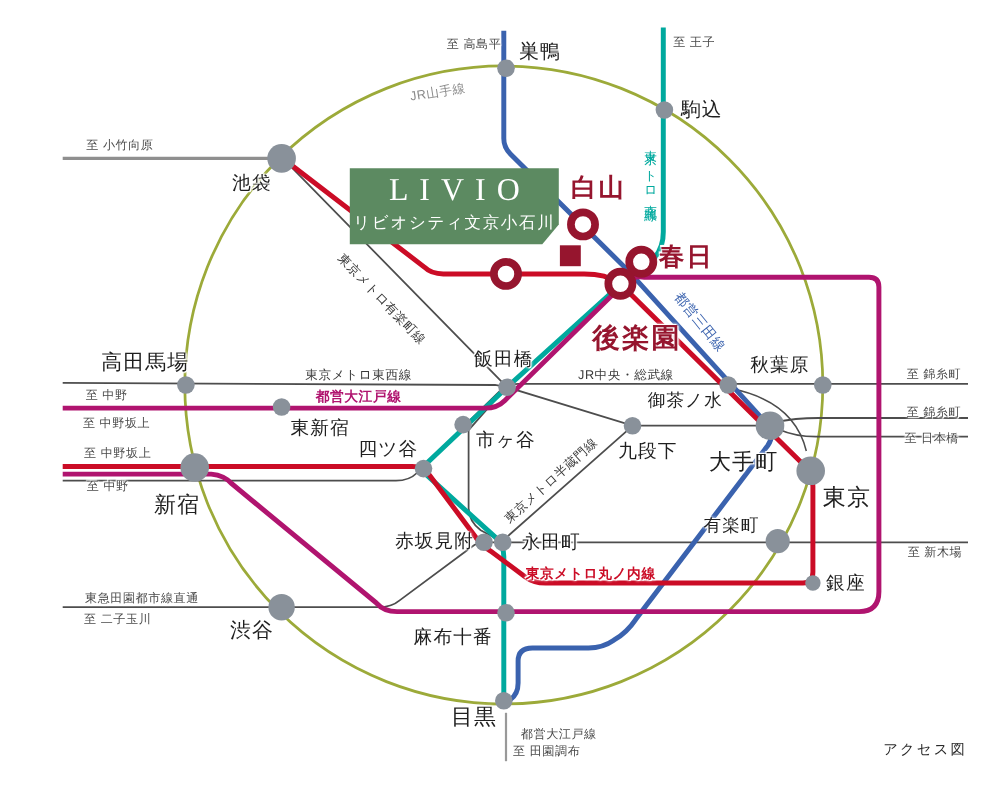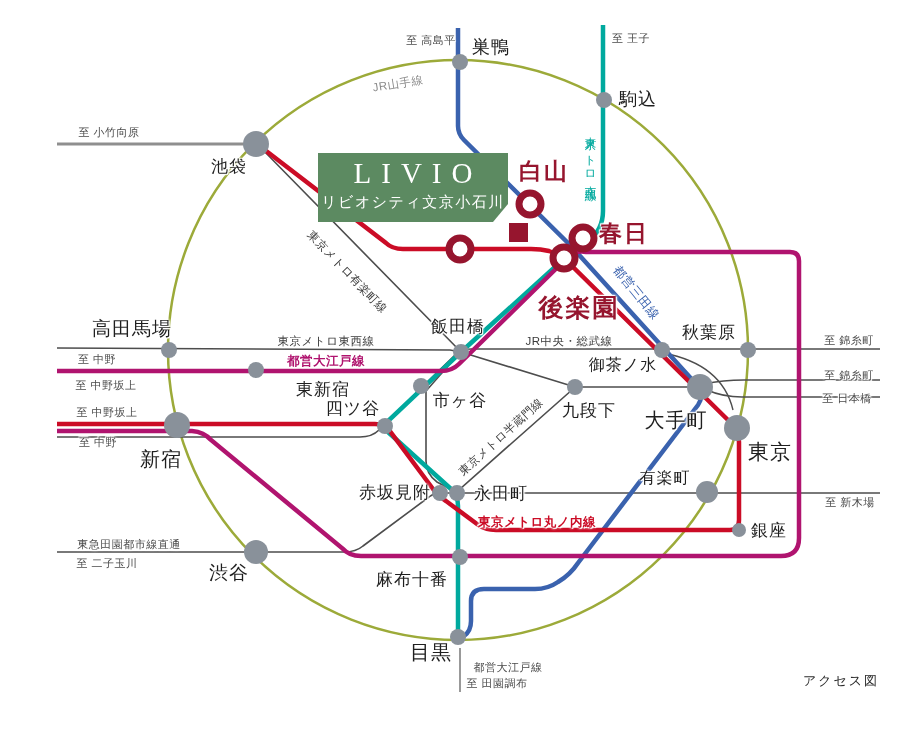--- a/index.html
+++ b/index.html
@@ -93,21 +93,21 @@
 
   <div class="logo-text" style="left:318px;top:158px;width:190px;">
     <div class="logo-main">LIVIO</div>
     <div class="logo-sub">リビオシティ文京小石川</div>
   </div>
 
   <div class="lbl st" style="left:491px;top:47px;font-size:18px;">巣鴨</div>
   <div class="lbl st" style="left:638px;top:99px;font-size:18px;">駒込</div>
   <div class="lbl st" style="left:229px;top:166px;font-size:17px;">池袋</div>
   <div class="lbl st" style="left:132px;top:329px;font-size:19px;">高田馬場</div>
-  <div class="lbl st" style="left:291px;top:389px;margin-left:32px;">東新宿</div>
+  <div class="lbl st" style="left:291px;top:389px;">東新宿</div>
   <div class="lbl st big" style="left:161px;top:459px;">新宿</div>
   <div class="lbl st" style="left:353px;top:408px;">四ツ谷</div>
   <div class="lbl st" style="left:460px;top:400px;">市ヶ谷</div>
   <div class="lbl st" style="left:458px;top:326px;">飯田橋</div>
   <div class="lbl st" style="left:623px;top:365px;font-size:16px;">御茶ノ水</div>
   <div class="lbl st" style="left:709px;top:332px;">秋葉原</div>
   <div class="lbl st" style="left:589px;top:410px;">九段下</div>
   <div class="lbl st big" style="left:676px;top:420px;">大手町</div>
   <div class="lbl st" style="left:770px;top:452px;font-size:21px;">東京</div>
   <div class="lbl st" style="left:665px;top:478px;font-size:16px;">有楽町</div>

